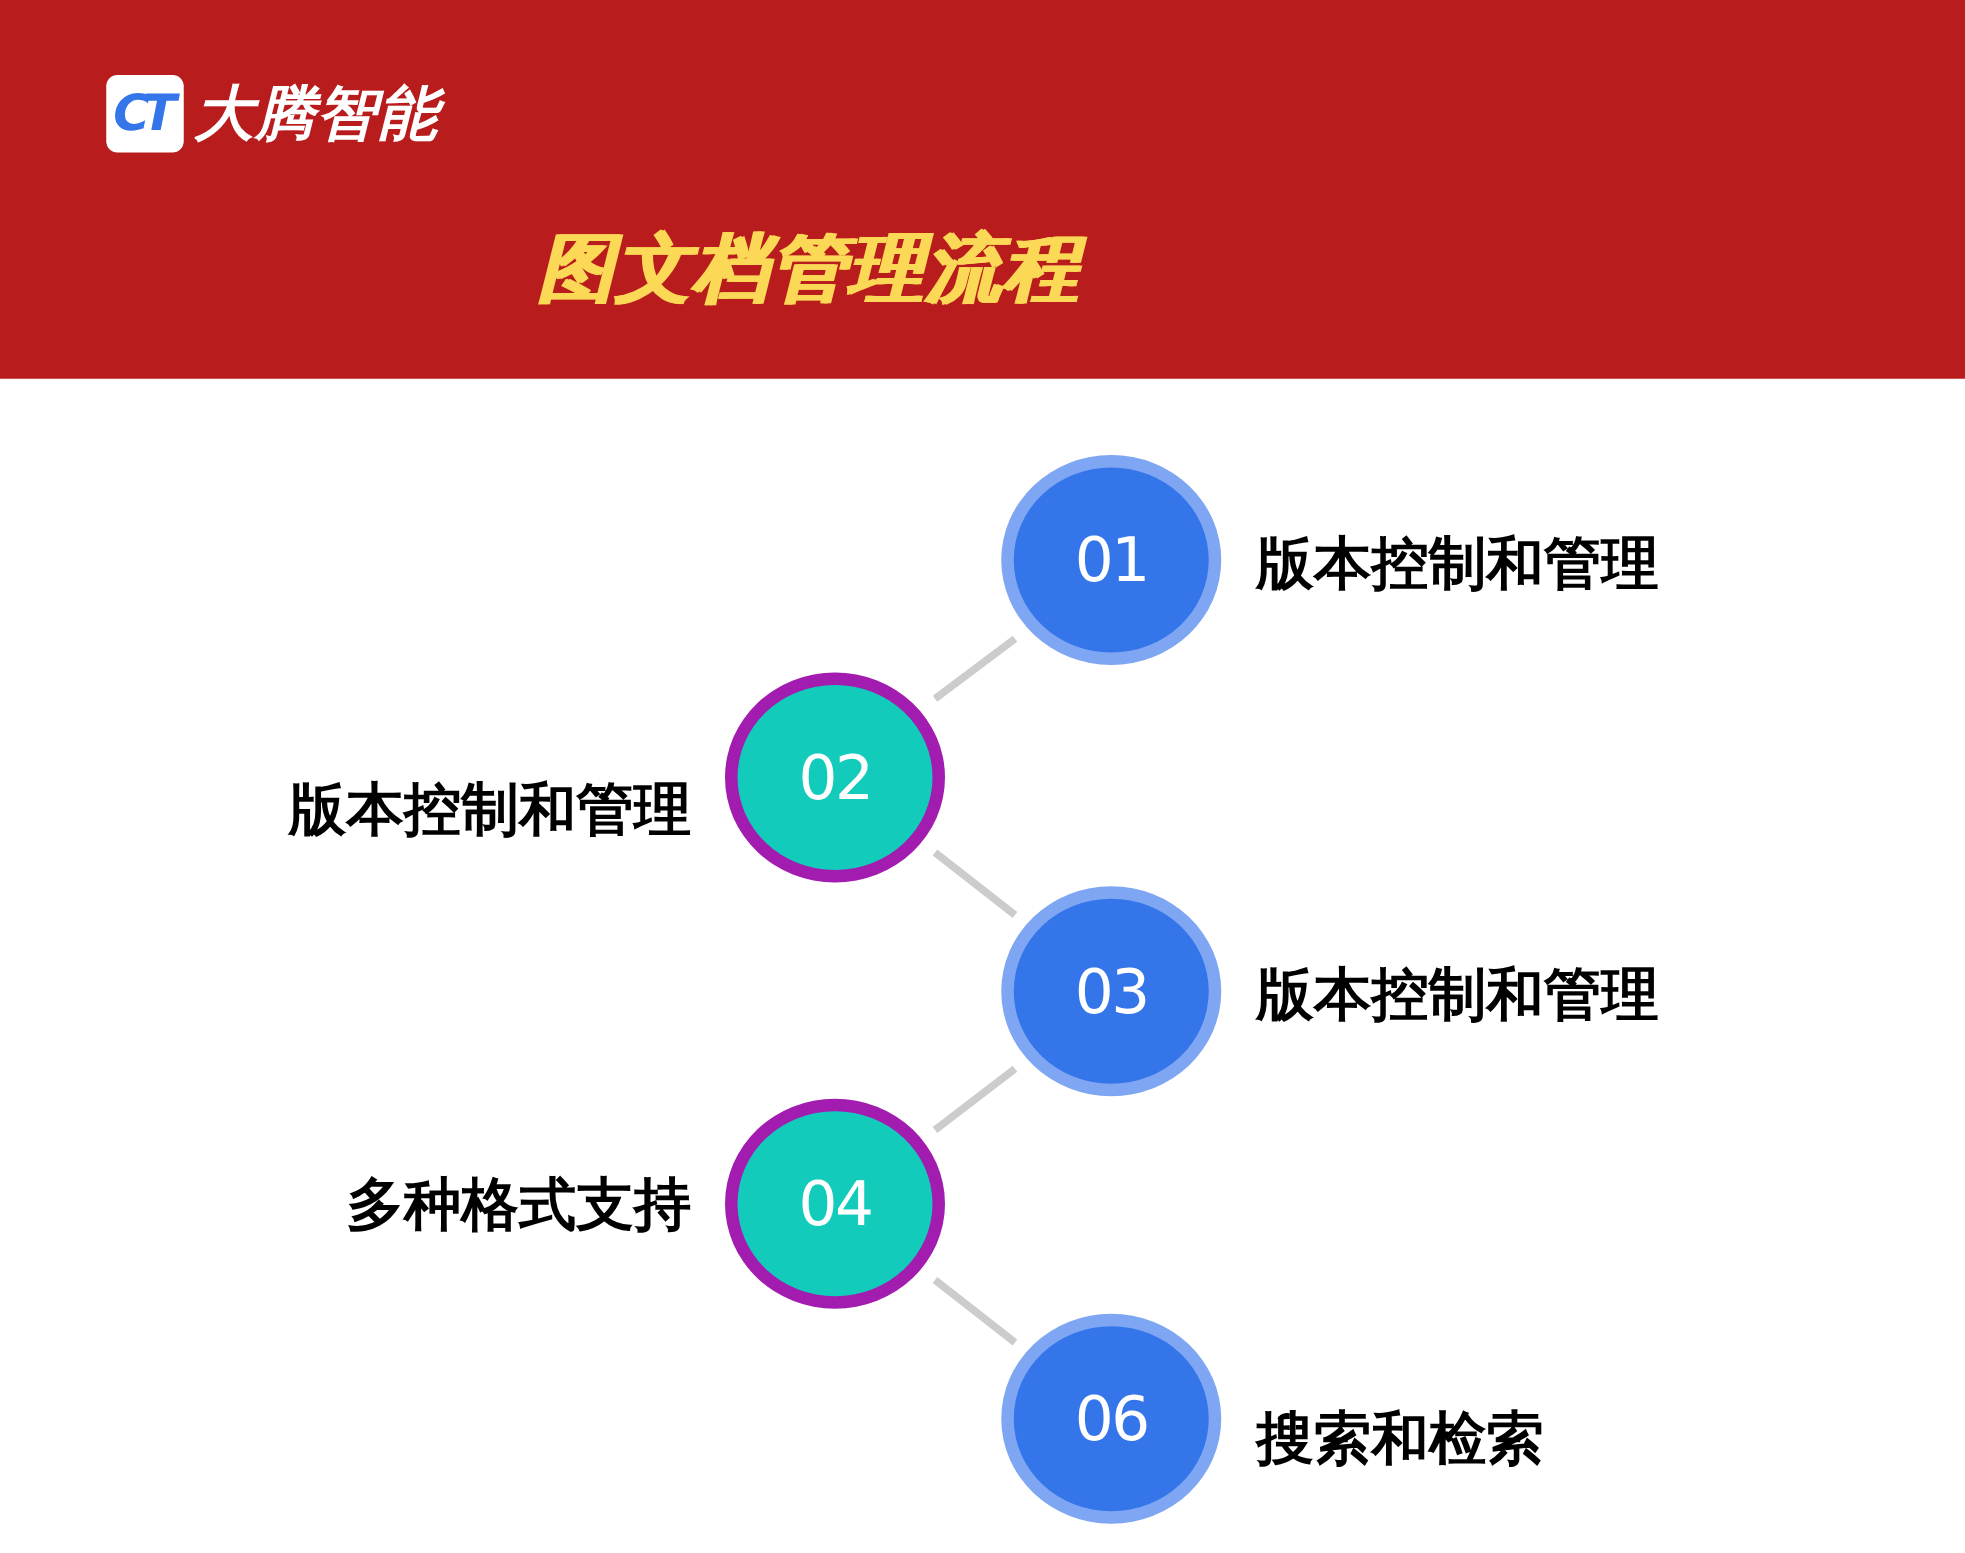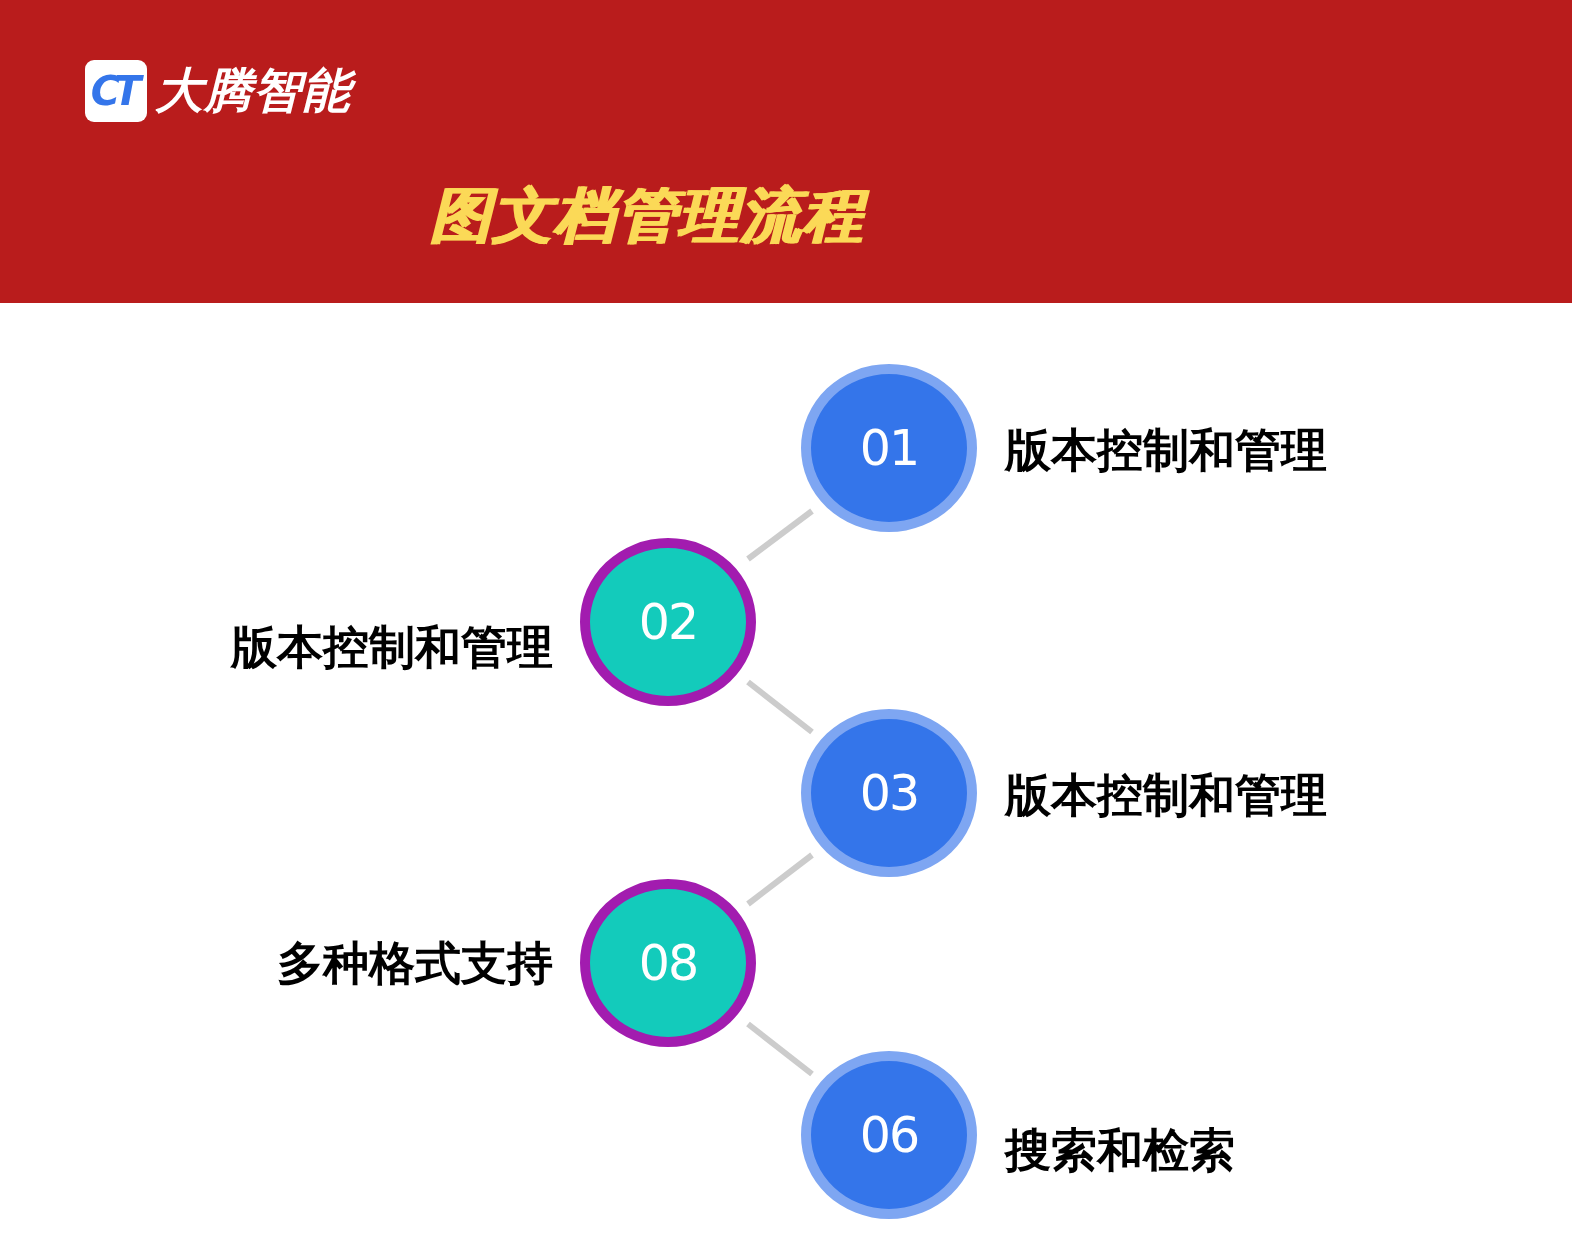--- a/index.html
+++ b/index.html
@@ -81,20 +81,20 @@
   <span class="node-num">02</span>
 </div>
 <div class="label left" style="left:205px; top:617px; width:348px;">版本控制和管理</div>
 
 <div class="node blue" style="left:801px; top:709px;">
   <span class="node-num">03</span>
 </div>
 <div class="label right" style="left:1005px; top:765px;">版本控制和管理</div>
 
 <div class="node teal" style="left:580px; top:879px;">
-  <span class="node-num">08</span>
+  <span class="node-num">04</span>
 </div>
 <div class="label left" style="left:205px; top:933px; width:348px;">多种格式支持</div>
 
 <div class="node blue" style="left:801px; top:1051px;">
   <span class="node-num">06</span>
 </div>
 <div class="label right" style="left:1005px; top:1120px;">搜索和检索</div>
 
 </body></html>

